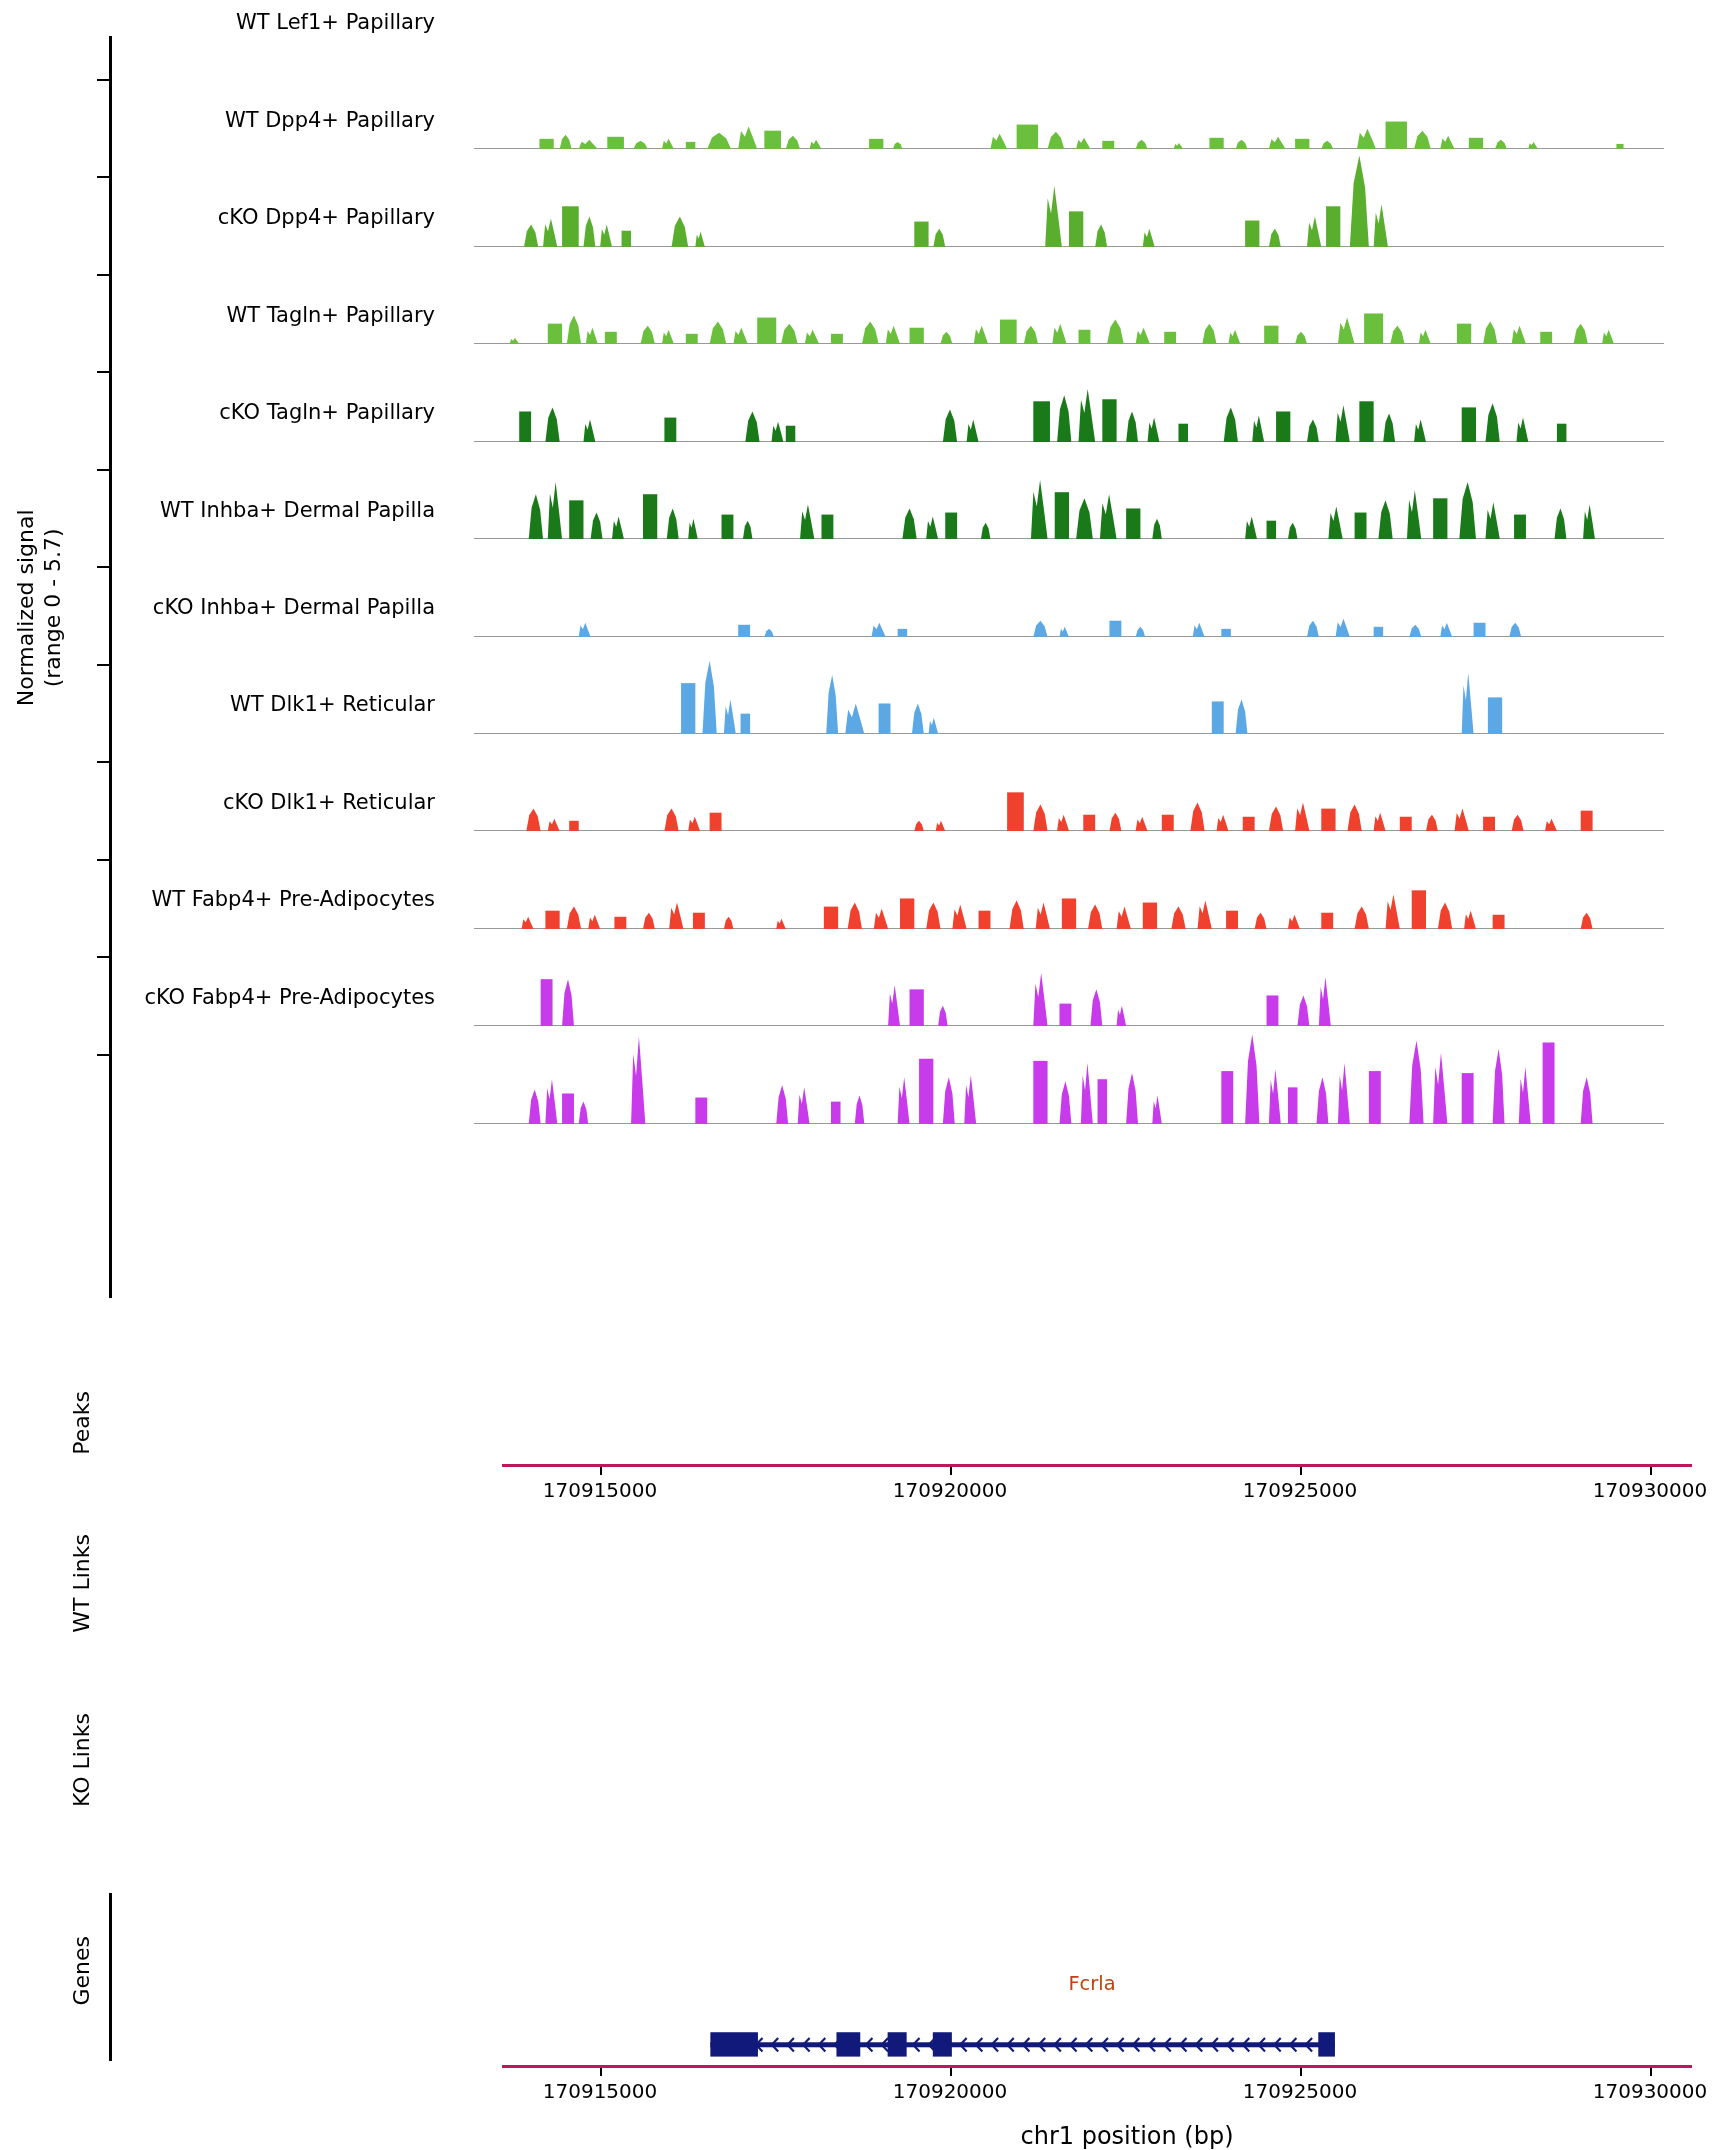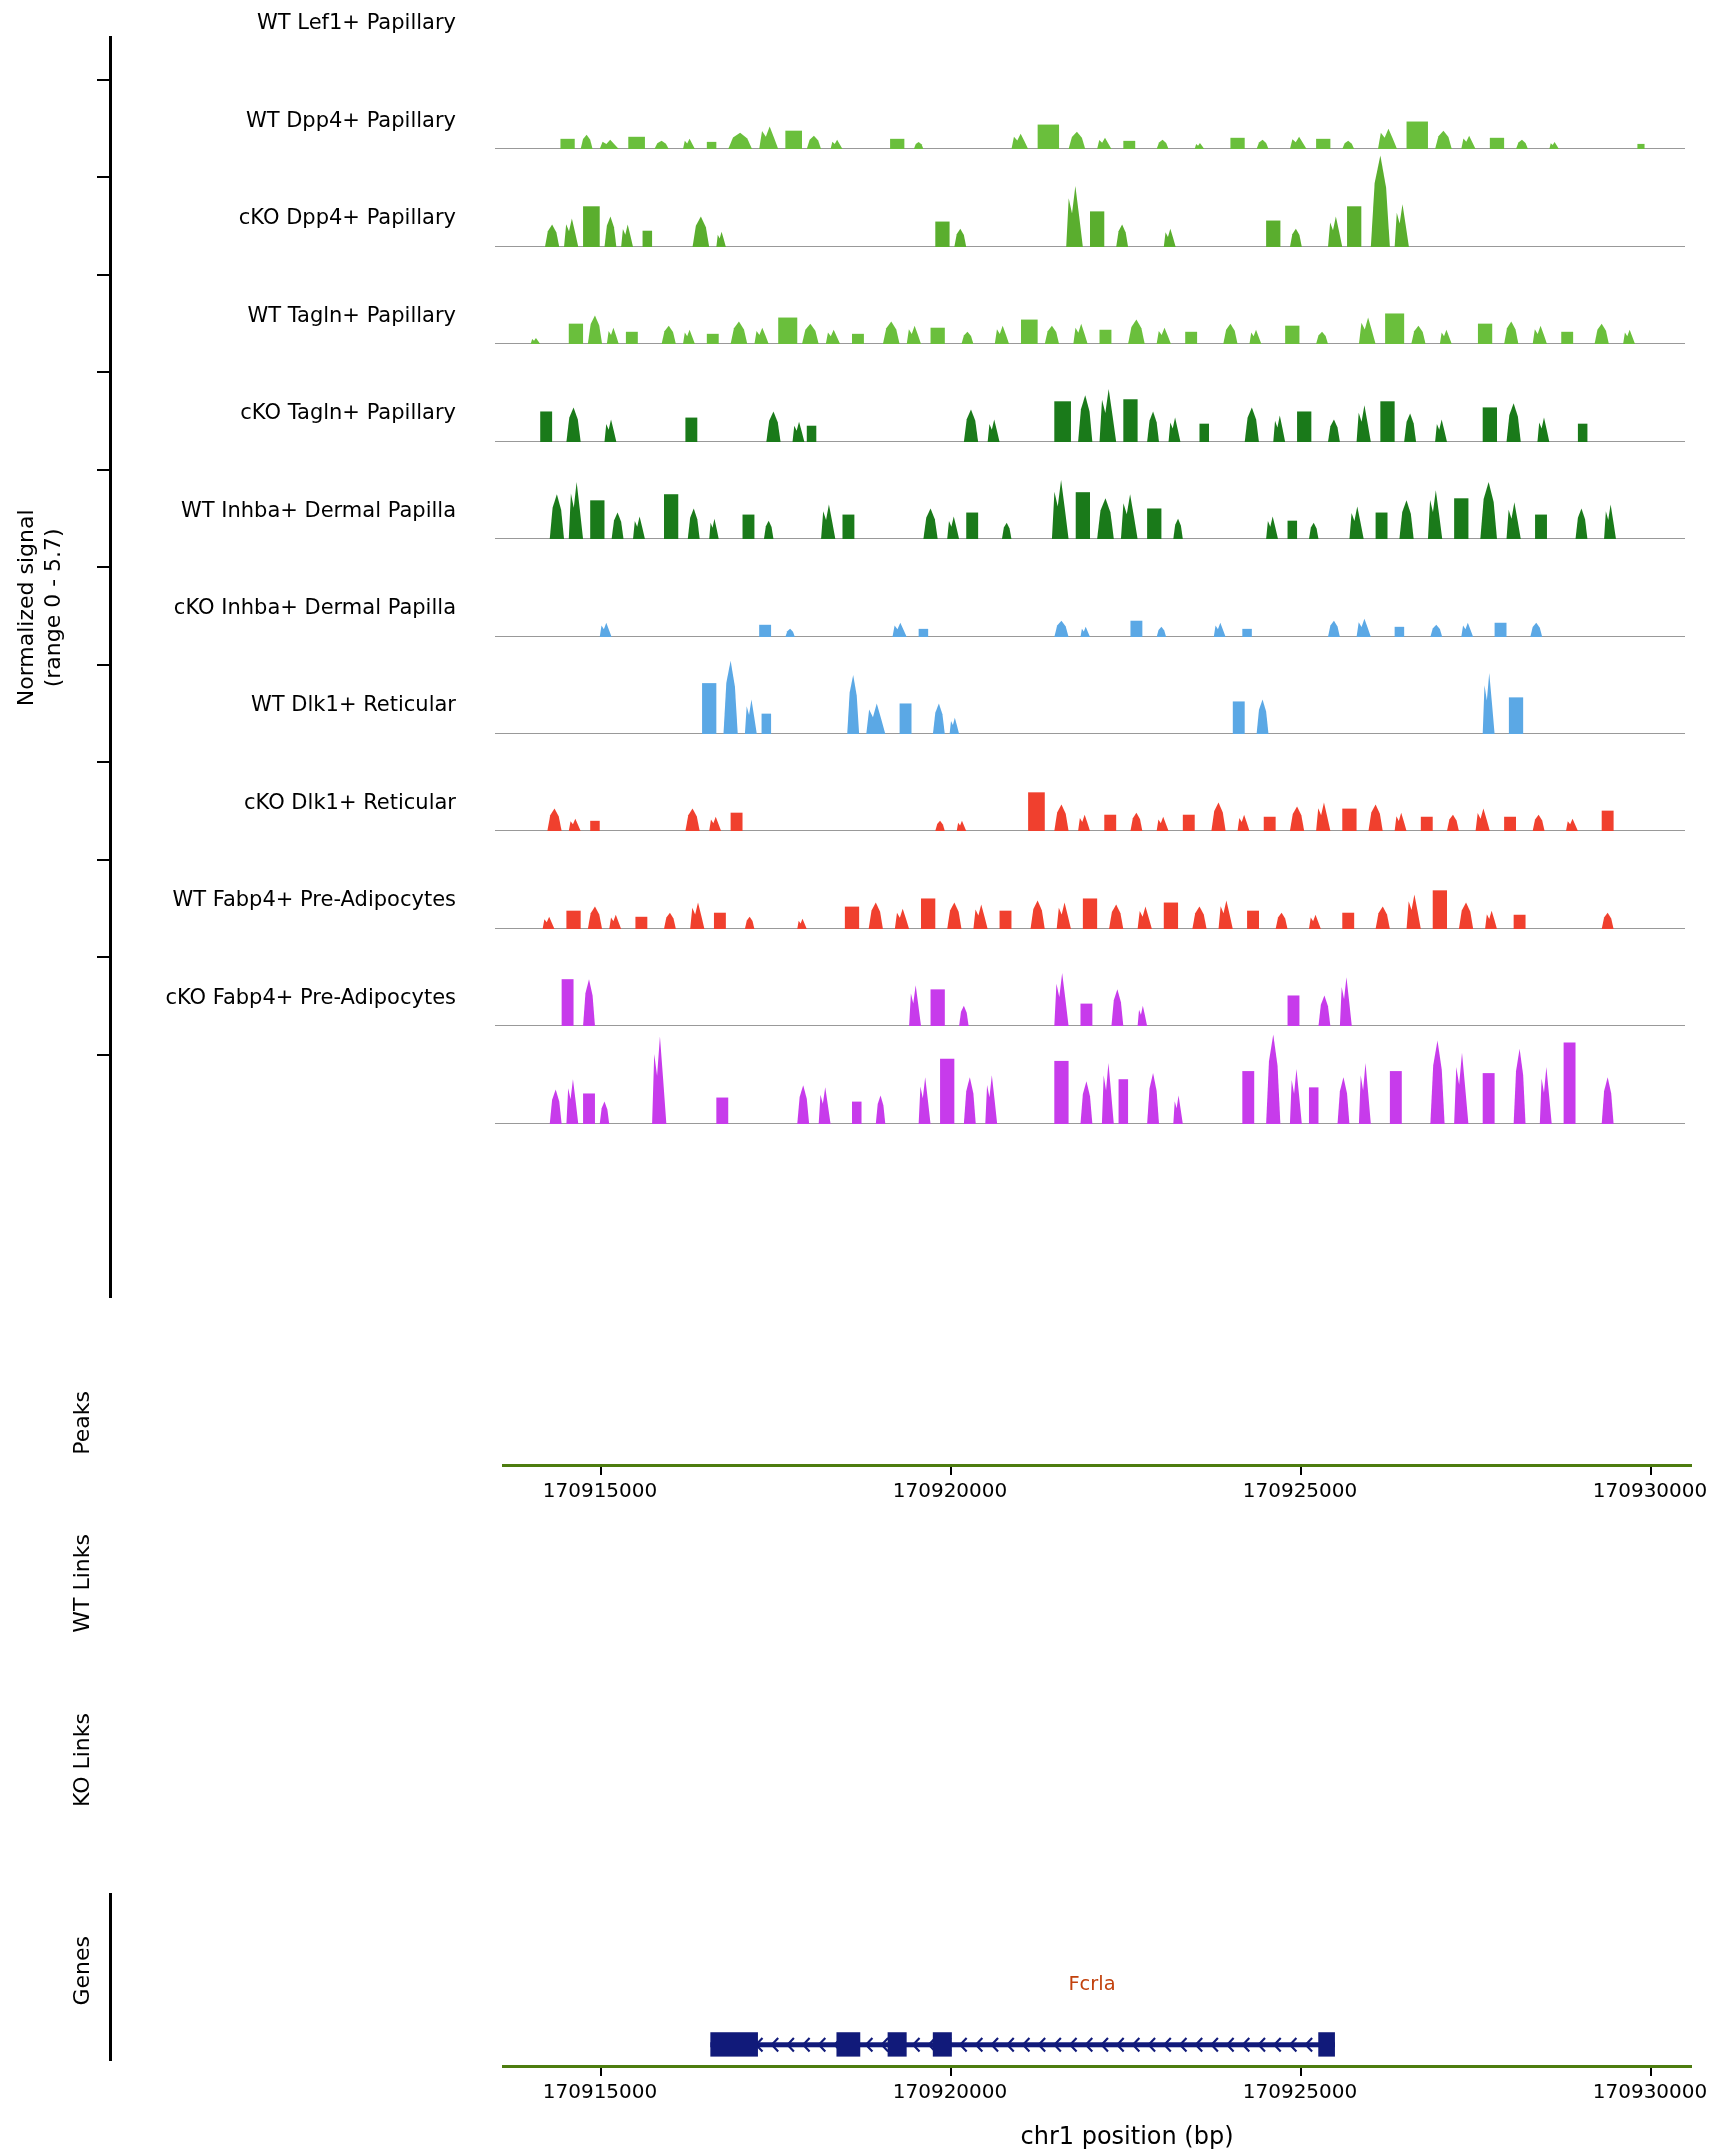--- a/index.html
+++ b/index.html
@@ -51,21 +51,21 @@
     top: 581px;
     width: 373px;
     text-align: center;
     transform: rotate(-90deg);
     font-size: 22px;
     line-height: 1.22;
     color: #000;
   }
   .track {
     position: absolute;
-    left: 495px;
+    left: 474px;
     width: 1190px;
     height: 106px;
   }
   .track-label {
     position: absolute;
     right: 1229px;
     width: 645px;
     text-align: right;
     font-size: 21px;
     color: #000;
@@ -101,21 +101,21 @@
     background: #000;
     width: 2.9px;
   }
 
   
   .x-axis {
     position: absolute;
     left: 502px;
     width: 1190px;
     height: 2.9px;
-    background: #4d7c0f;
+    background: #be185d;
   }
   .x-tick {
     position: absolute;
     width: 2.2px;
     height: 8.6px;
     background: #000;
     top: 2.9px;
   }
   .x-tick-label {
     position: absolute;

